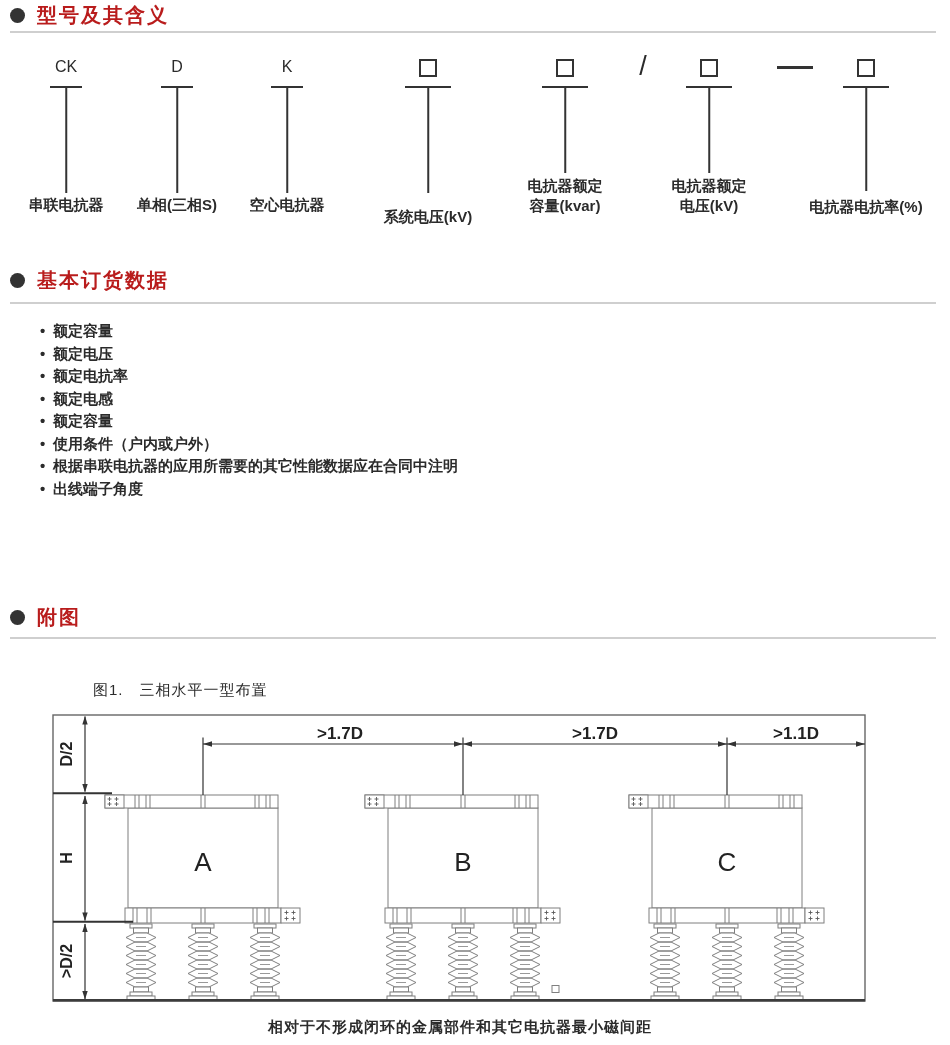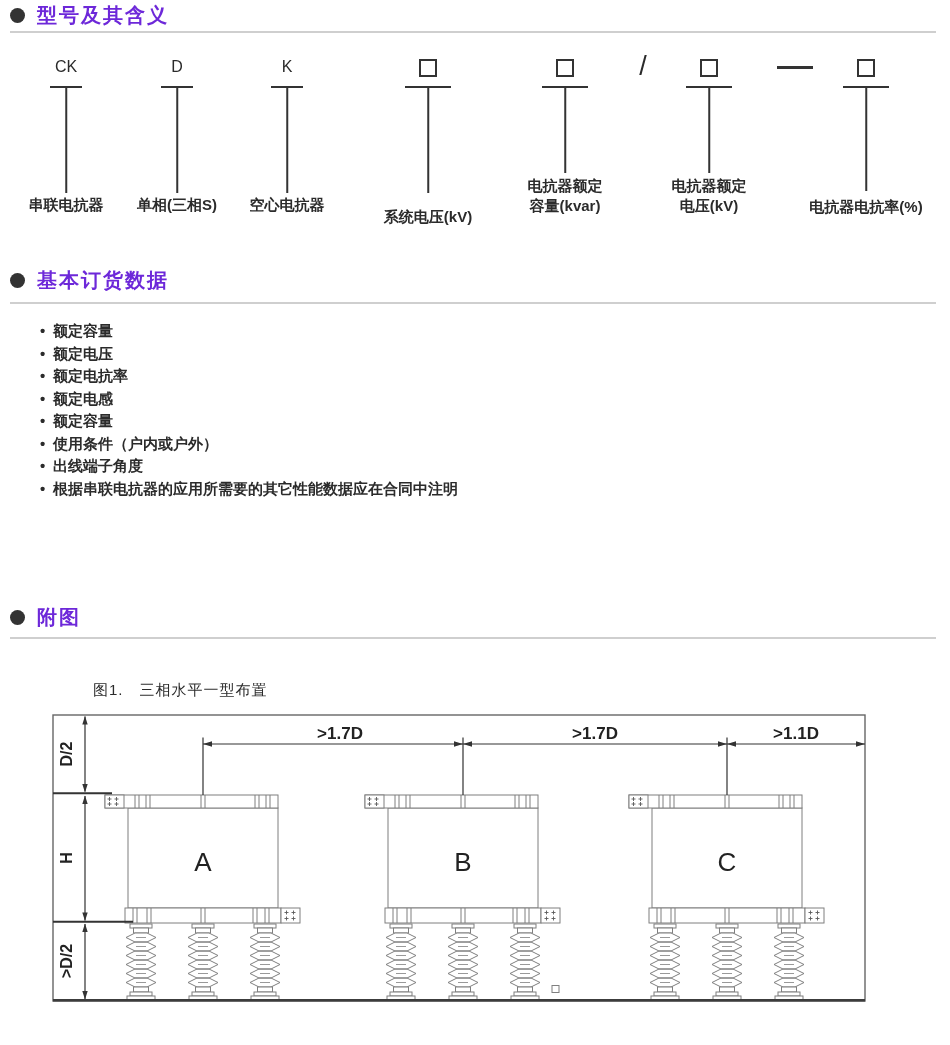--- a/index.html
+++ b/index.html
@@ -2,21 +2,21 @@
 <html><head>
 <meta charset="utf-8">
 <style>
   html,body{margin:0;padding:0;background:#fff}
   .page{position:relative;width:950px;height:1045px;background:#fff;overflow:hidden;
         font-family:"Liberation Sans","DejaVu Sans",sans-serif;color:#2b2b2b}
 
   
   .sec-head{position:absolute;left:10px;display:flex;align-items:center;gap:12px;height:24px}
   .bullet{width:15px;height:15px;border-radius:50%;background:#333;flex:0 0 auto}
-  .sec-title{margin:0;font-size:20px;font-weight:700;letter-spacing:2px;color:#6d28d9}
+  .sec-title{margin:0;font-size:20px;font-weight:700;letter-spacing:2px;color:#b91c1c}
   .rule{position:absolute;left:10px;width:926px;height:2px;background:#cfcfcf}
 
   
   .mcode{position:absolute;transform:translateX(-50%);font-size:16px;font-weight:400;line-height:24px}
   .mbox{position:absolute;transform:translateX(-50%);width:14px;height:14px;border:2px solid #333;background:#fff}
   .tbar{position:absolute;transform:translateX(-50%);height:2px;background:#333}
   .stem{position:absolute;transform:translateX(-50%);width:1.5px;background:#333}
   .mlabel{position:absolute;transform:translateX(-50%);font-size:15px;font-weight:600;
           white-space:nowrap;line-height:19px;text-align:center}
   .slash{position:absolute;transform:translateX(-50%);font-size:27px;font-weight:400;line-height:28px}
@@ -94,22 +94,22 @@
   </div>
   <div class="rule" style="top:302px"></div>
 
   <ul class="olist">
     <li>额定容量</li>
     <li>额定电压</li>
     <li>额定电抗率</li>
     <li>额定电感</li>
     <li>额定容量</li>
     <li>使用条件（户内或户外）</li>
+    <li>根据串联电抗器的应用所需要的其它性能数据应在合同中注明</li>
     <li>出线端子角度</li>
-    <li>根据串联电抗器的应用所需要的其它性能数据应在合同中注明</li>
   </ul>
 
   <div class="sec-head" style="top:605px">
     <span class="bullet"></span>
     <h2 class="sec-title">附图</h2>
   </div>
   <div class="rule" style="top:637px"></div>
 
   <div class="fig-caption">图1.　三相水平一型布置</div>
 
@@ -172,14 +172,15 @@
     <text class="dimtext" x="796" y="739" text-anchor="middle">&gt;1.1D</text>
     <text class="dimtextv" x="66" y="754" text-anchor="middle" dominant-baseline="central" transform="rotate(-90 66 754)">D/2</text>
     <text class="dimtextv" x="66" y="858" text-anchor="middle" dominant-baseline="central" transform="rotate(-90 66 858)">H</text>
     <text class="dimtextv" x="66" y="961" text-anchor="middle" dominant-baseline="central" transform="rotate(-90 66 961)">&gt;D/2</text>
 
     <text class="rlabel" x="203" y="871" text-anchor="middle">A</text>
     <text class="rlabel" x="463" y="871" text-anchor="middle">B</text>
     <text class="rlabel" x="727" y="871" text-anchor="middle">C</text>
   </svg>
 
+  <div class="fig-footnote">相对于不形成闭环的金属部件和其它电抗器最小磁间距</div>
 
 </div>
 
 </body></html>

